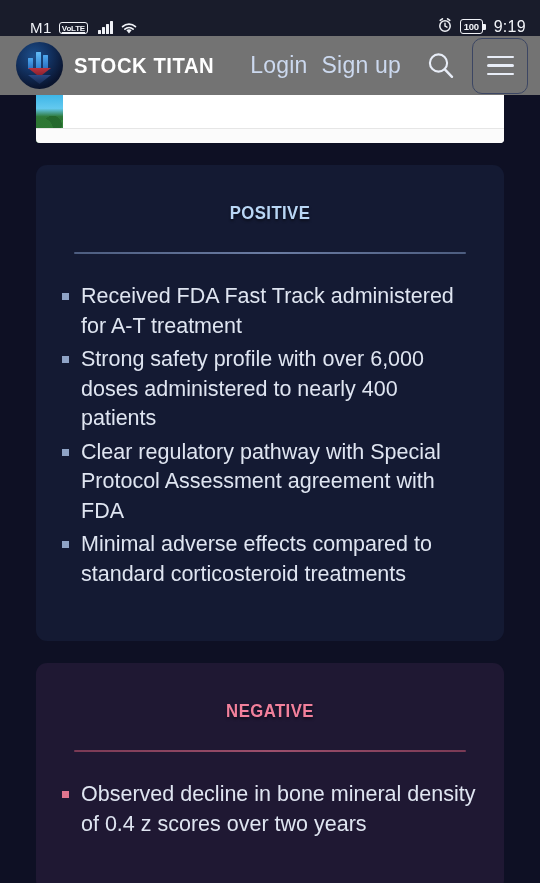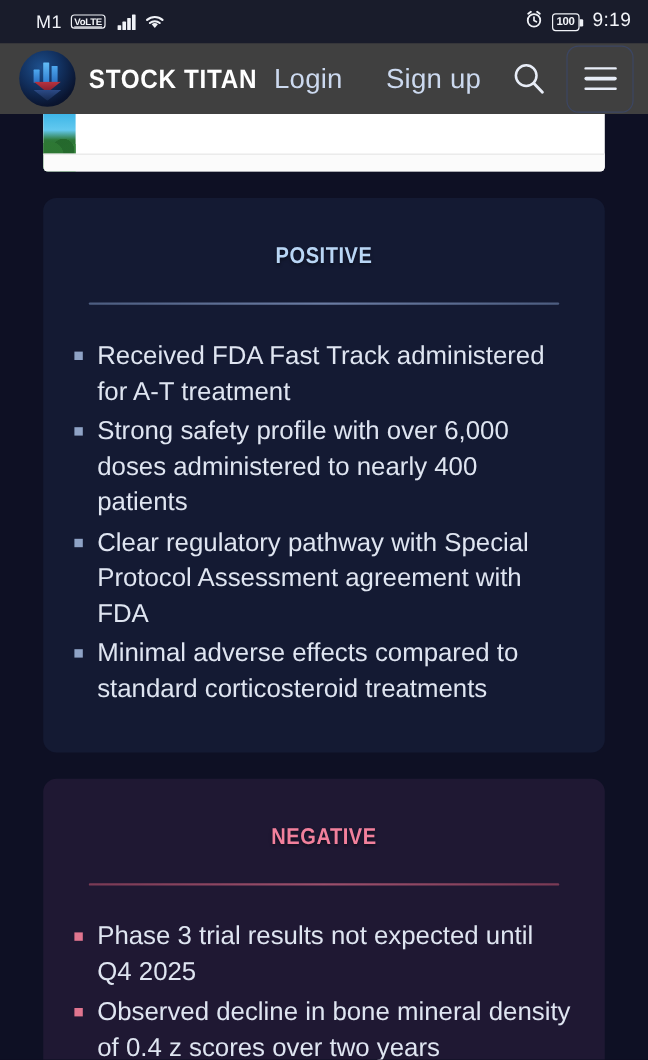--- a/index.html
+++ b/index.html
@@ -15,21 +15,21 @@
     font-family: "Liberation Sans", sans-serif;
     color: #e8edf7;
     position: relative;
   }
 
   
   .status-bar {
     height: 36px;
     background: #191c2b;
     display: flex;
-    align-items: center;
+    align-items: flex-end;
     justify-content: space-between;
     padding: 0 14px 0 30px;
     color: #f2f4f8;
     font-size: 15px;
     letter-spacing: .2px;
   }
   .status-left, .status-right {
     display: flex;
     align-items: center;
     gap: 7px;
@@ -68,21 +68,21 @@
     right:-4px; top:4px;
     width:2.4px; height:6px;
     background:#f0f2f7;
     border-radius:0 1px 1px 0;
   }
   .clock-time { font-size: 16px; margin-left: 4px; letter-spacing:.3px;}
 
   
   .app-header {
     height: 59px;
-    background: #404040;
+    background: #737373;
     display: flex;
     align-items: center;
     padding: 0 12px 0 16px;
     gap: 0px;
     position: relative;
     z-index: 5;
   }
   .logo-mark {
     width: 47px; height: 47px;
     border-radius: 50%;
@@ -106,21 +106,21 @@
     font-family: "Liberation Sans Narrow", "Liberation Sans", sans-serif;
     font-weight: bold;
     font-size: 22px;
     letter-spacing: .6px;
     color: #ffffff;
     margin-left: 11px;
     transform: scaleX(.92);
     transform-origin: left center;
     white-space: nowrap;
   }
-  .nav-links { display:flex; align-items:center; gap:36px; margin-left:auto; }
+  .nav-links { display:flex; align-items:center; gap:14px; margin-left:auto; }
   .nav-link {
     font-size: 23px;
     color: #ccd9ef;
     font-weight: 400;
     white-space: nowrap;
     letter-spacing:.2px;
   }
   .search-btn { margin-left: 24px; display:flex; align-items:center; }
   .menu-btn {
     margin-left: 16px;
@@ -168,21 +168,21 @@
   }
   .article-card-foot {
     position:absolute; left:0; right:0; bottom:0;
     height:15px; background:#fbfbfb;
     border-top:1px solid #e6e6e6;
   }
 
   
   .sentiment-card {
     border-radius: 11px;
-    padding: 30px 26px 34px 26px;
+    padding: 30px 26px 48px 26px;
     margin-top: 22px;
   }
   .card-positive { background: #141a33; }
   .card-negative { background: #1f1833; }
 
   .card-title {
     text-align: center;
     font-family: "Liberation Sans Narrow", "Liberation Sans", sans-serif;
     font-weight: bold;
     font-size: 27px;
@@ -315,22 +315,18 @@
       </li>
     </ul>
   </div>
 
   <div class="sentiment-card card-negative">
     <div class="card-title">Negative</div>
     <div class="card-divider"></div>
     <ul class="bullet-list">
       <li class="bullet-item">
         <span class="dot"></span>
-        <span class="bullet-text">Phase 3 trial results not expected until Q4 2025</span>
-      </li>
-      <li class="bullet-item">
-        <span class="dot"></span>
         <span class="bullet-text">Observed decline in bone mineral density of 0.4 z scores over two years</span>
       </li>
     </ul>
   </div>
 
 </div>
 
 </body></html>

